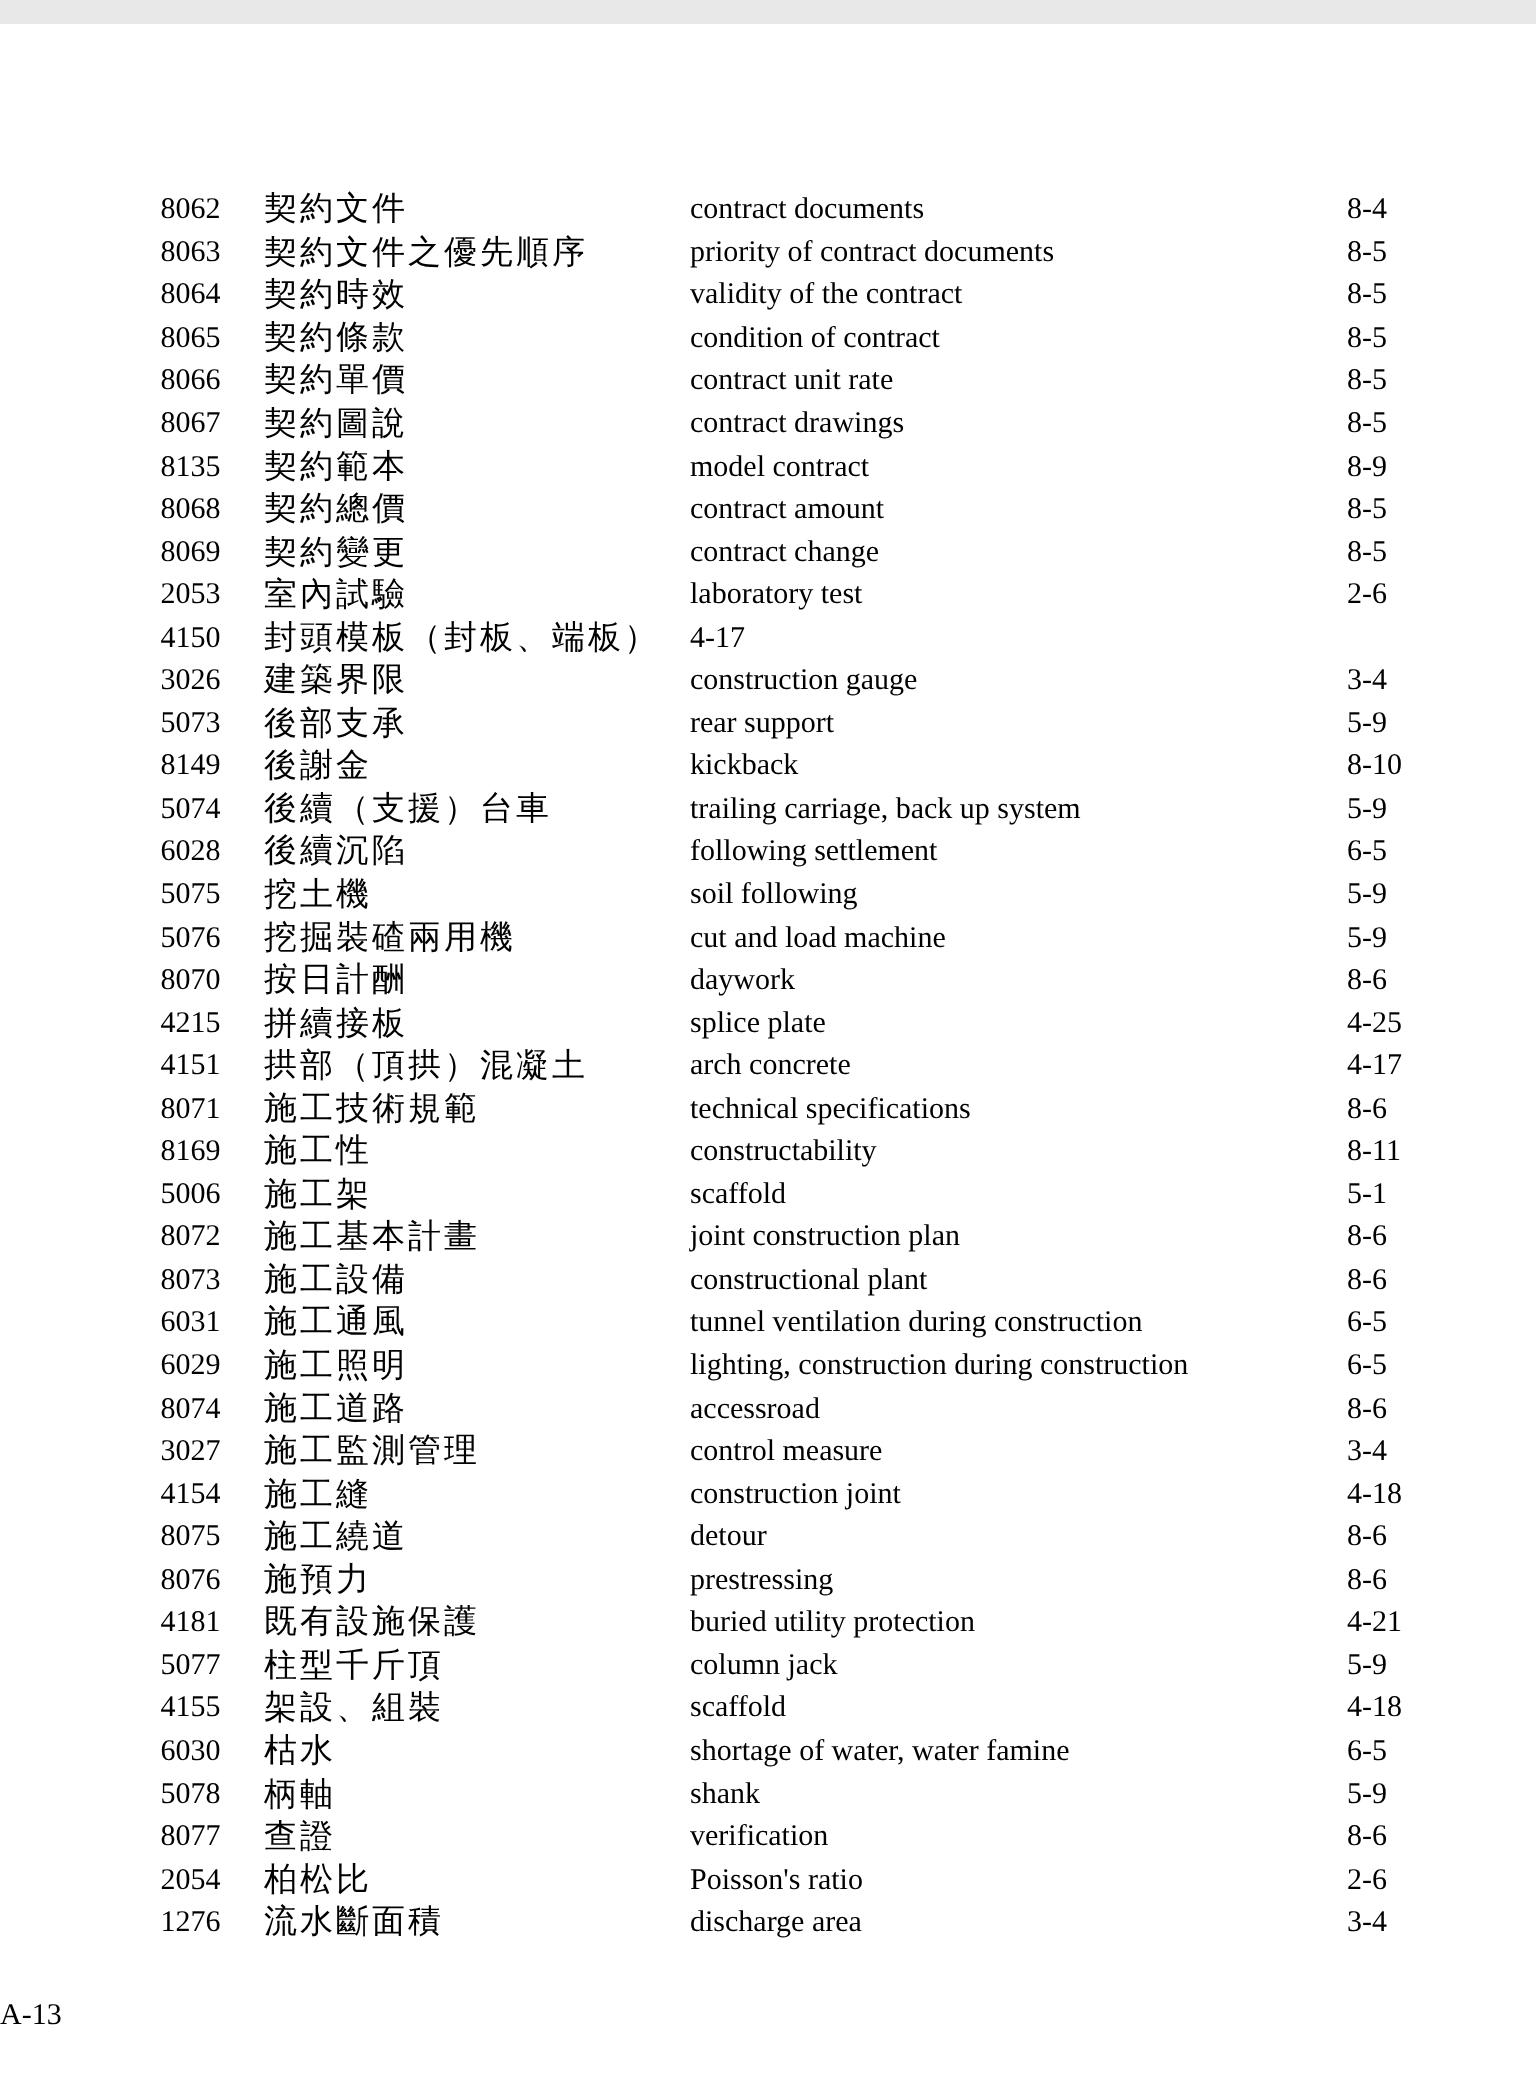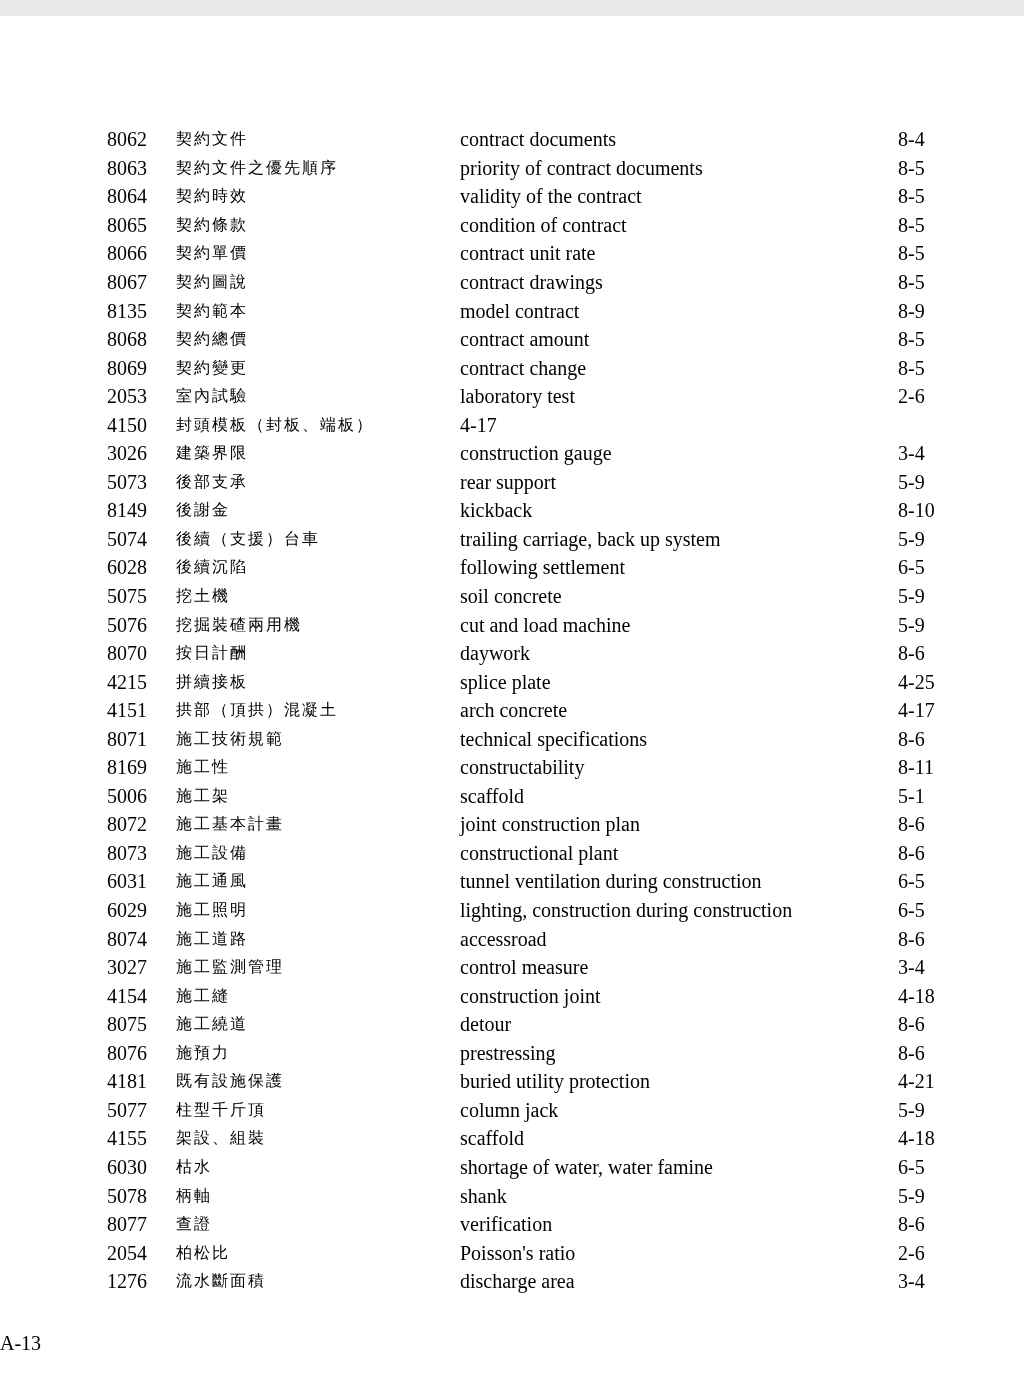--- a/index.html
+++ b/index.html
@@ -23,21 +23,21 @@
     grid-template-columns: 69px 284px 438px 70px;
     height: 28.55px;
     align-items: center;
   }
   .cell {
     font-size: 20px;
     line-height: 1;
     white-space: nowrap;
   }
   .cell.zh {
-    font-size: 16px;
+    font-size: 22px;
     letter-spacing: 2px;
   }
   .footer {
     position: absolute;
     top: 1316px;
     left: 0;
     width: 100%;
     text-align: left;
     font-size: 20px;
   }
@@ -156,21 +156,21 @@
     <div class="row">
       <span class="cell id">6028</span>
       <span class="cell zh">後續沉陷</span>
       <span class="cell en">following settlement</span>
       <span class="cell pg">6-5</span>
     </div>
 
     <div class="row">
       <span class="cell id">5075</span>
       <span class="cell zh">挖土機</span>
-      <span class="cell en">soil concrete</span>
+      <span class="cell en">soil following</span>
       <span class="cell pg">5-9</span>
     </div>
 
     <div class="row">
       <span class="cell id">5076</span>
       <span class="cell zh">挖掘裝碴兩用機</span>
       <span class="cell en">cut and load machine</span>
       <span class="cell pg">5-9</span>
     </div>
 

